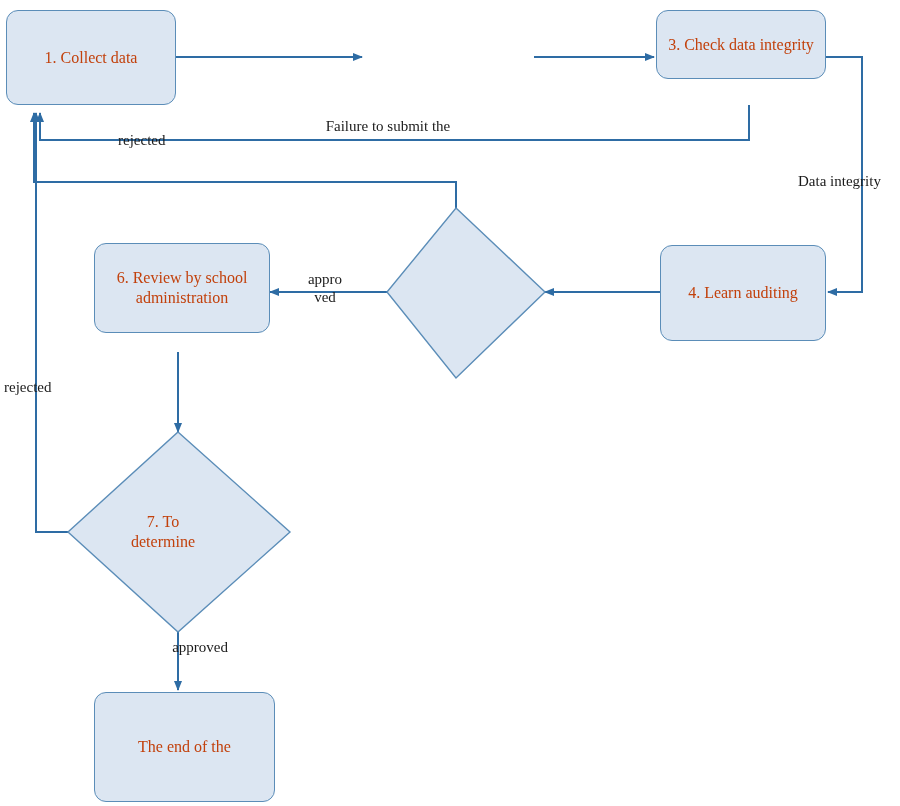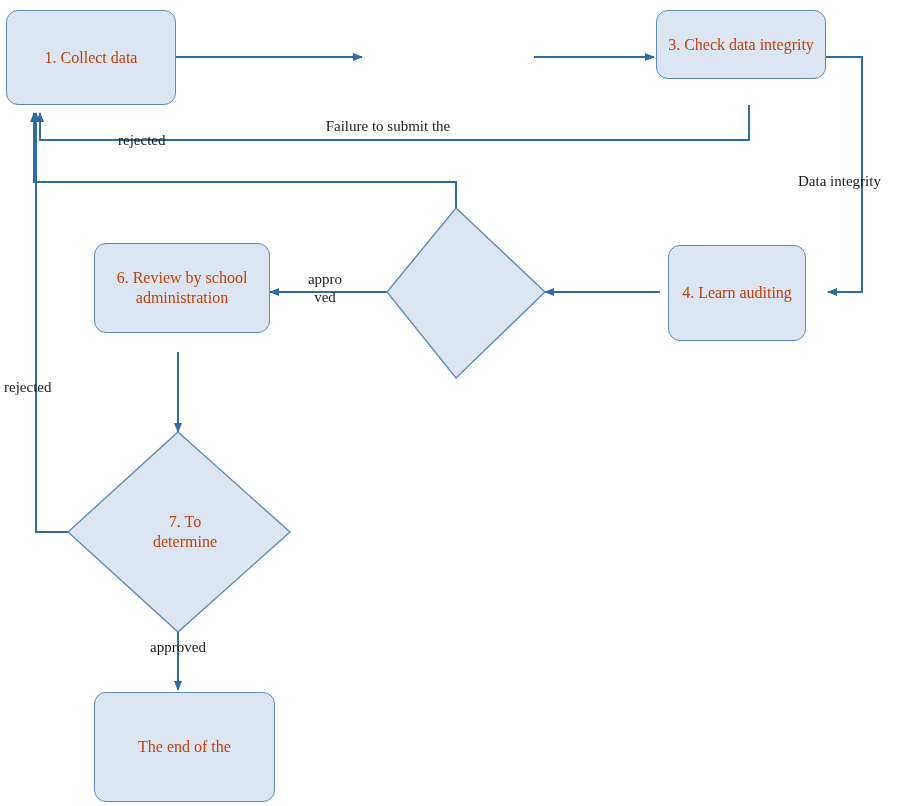--- a/index.html
+++ b/index.html
@@ -102,46 +102,46 @@
   <div class="node process" style="left:6px; top:10px; width:170px; height:95px;">
     <span class="label">1. Collect data</span>
   </div>
 
 
   <div class="node process" style="left:656px; top:10px; width:170px; height:69px;">
     <span class="label">3. Check data
 integrity</span>
   </div>
 
-  <div class="node process" style="left:660px; top:245px; width:138px; height:96px;margin-left:8px;">
+  <div class="node process" style="left:660px; top:245px; width:166px; height:96px;">
     <span class="label">4. Learn auditing</span>
   </div>
 
 
   <div class="node process" style="left:94px; top:243px; width:176px; height:90px;">
     <span class="label">6. Review by
 school
 administration</span>
   </div>
 
-  <div class="node decision" style="left:74px; top:432px; width:222px; height:200px;">
+  <div class="node decision" style="left:52px; top:432px; width:222px; height:200px;">
     <span class="label">7. To
 determine</span>
   </div>
 
   <div class="node process" style="left:94px; top:692px; width:181px; height:110px;">
     <span class="label">The end of the</span>
   </div>
 
   <div class="edge-label" style="left:118px; top:131px; width:90px; text-align:left;">rejected</div>
 
   <div class="edge-label" style="left:288px; top:117px; width:200px;">Failure to submit the</div>
 
   <div class="edge-label" style="left:798px; top:172px; width:110px; text-align:left;">Data integrity</div>
 
   <div class="edge-label" style="left:298px; top:270px; width:54px;">appro
 ved</div>
 
   <div class="edge-label" style="left:4px; top:378px; width:80px; text-align:left;">rejected</div>
 
-  <div class="edge-label" style="left:128px; top:638px; width:100px; text-align:center;">approved</div>
+  <div class="edge-label" style="left:128px; top:638px; width:100px; text-align:right;">approved</div>
 
 </div>
 
 </body></html>

